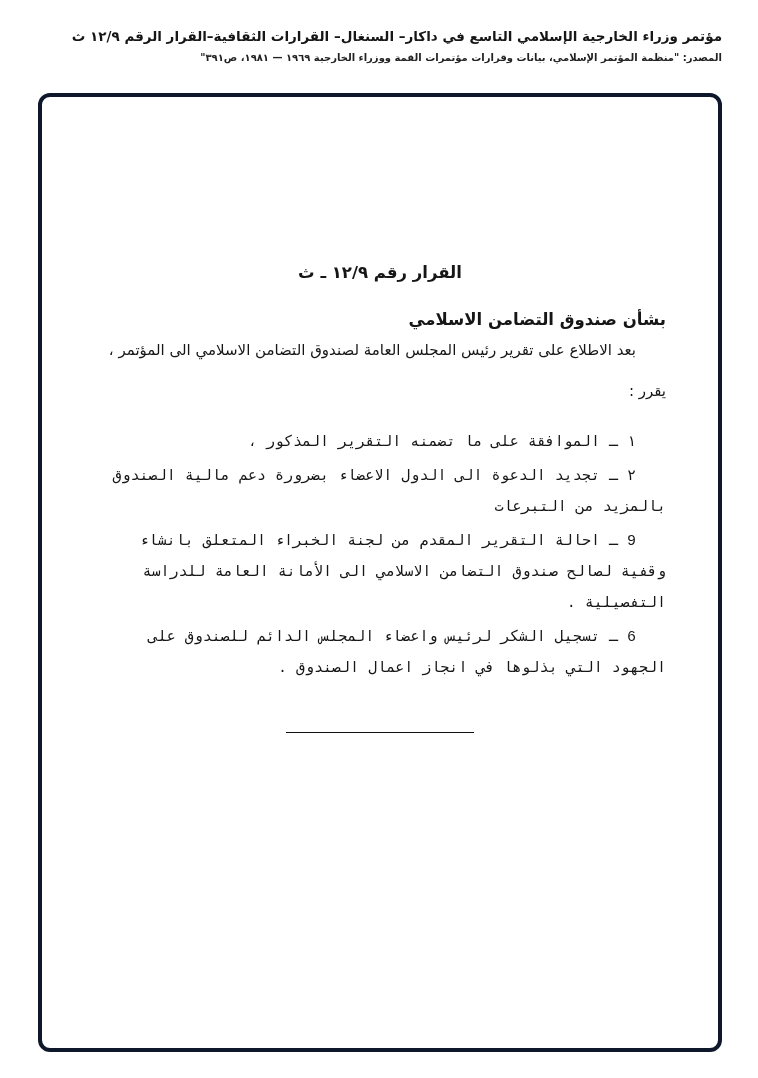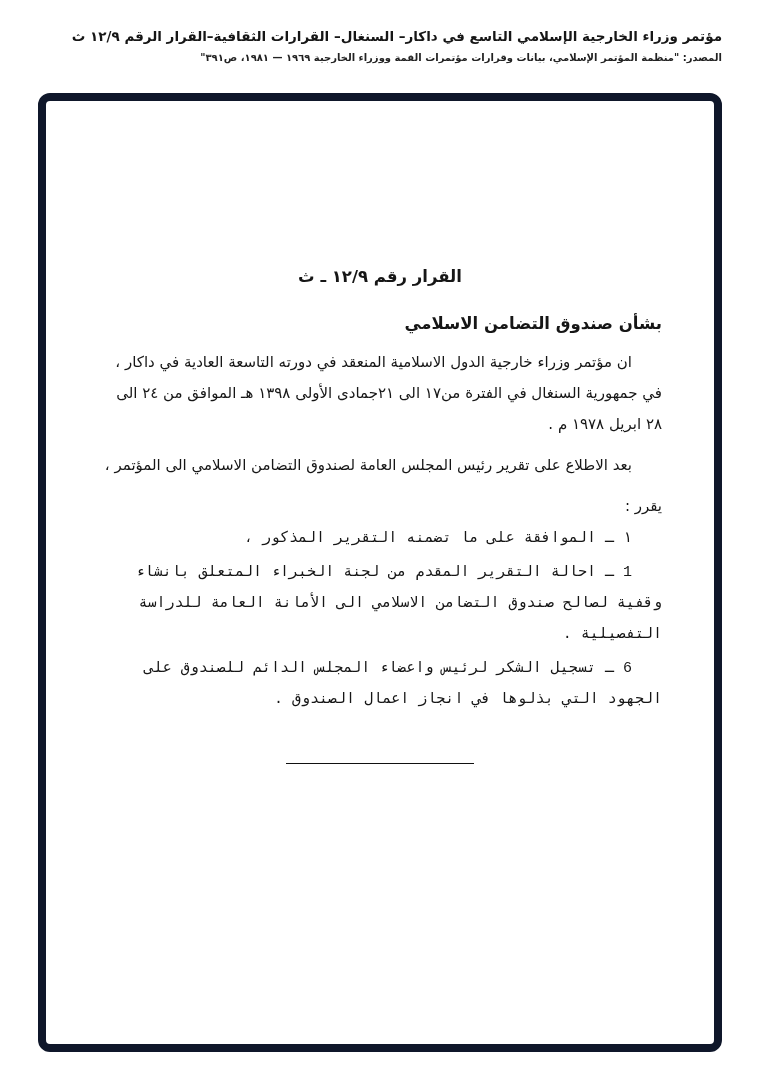--- a/index.html
+++ b/index.html
@@ -36,21 +36,21 @@
     color: #222;
     margin-top: 5px;
     line-height: 14px;
   }
   .frame {
     position: absolute;
     top: 93px;
     left: 38px;
     right: 36px;
     bottom: 26px;
-    border: 8px solid #0f172a;
+    border: 4px solid #0f172a;
     border-radius: 12px;
     background: #ffffff;
   }
   .doc-content {
     position: absolute;
     top: 160px;
     right: 52px;
     left: 52px;
     font-size: 15px;
     line-height: 31px;
@@ -58,29 +58,29 @@
   .doc-title {
     text-align: center;
     font-weight: bold;
     font-size: 16.5px;
     margin-bottom: 16px;
   }
   .doc-subject {
     text-align: right;
     font-weight: bold;
     font-size: 16.5px;
-    margin-bottom: 8px;
+    margin-bottom: 0;
   }
   .para {
     text-align: right;
     text-indent: 30px;
     margin: 0 0 10px 0;
   }
   .decides {
-    margin: 0 0 1px 0;
+    margin: 0 0 20px 0;
   }
   .item {
     text-align: right;
     text-indent: 30px;
     margin: 0 0 3px 0;
     font-family: Liberation Mono, monospace;
   }
   .divider {
     width: 188px;
     border-top: 1.5px solid #111;
@@ -97,31 +97,31 @@
     <div class="header-source">المصدر: "منظمة المؤتمر الإسلامي، بيانات وقرارات مؤتمرات القمة ووزراء الخارجية ١٩٦٩ — ١٩٨١، ص٣٩١"</div>
   </div>
 
   <div class="frame">
     <div class="doc-content">
 
       <div class="doc-title">القرار رقم ١٢/٩ ـ ث</div>
 
       <div class="doc-subject">بشأن صندوق التضامن الاسلامي</div>
 
-      <p class="para">ان مؤتمر وزراء خارجية الدول الاسلامية المنعقد في دورته التاسعة العادية في داكار ، في جمهورية السنغال في الفترة من١٧ الى ٢١جمادى الأولى ١٣٩٨ هـ الموافق من ٢٤ الى ٢٨ ابريل ١٩٧٨ م .</p>
 
       <p class="para">بعد الاطلاع على تقرير رئيس المجلس العامة لصندوق التضامن الاسلامي الى المؤتمر ،</p>
 
       <p class="decides">يقرر :</p>
 
       <p class="item">١ ـ الموافقة على ما تضمنه التقرير المذكور ،</p>
 
+      <p class="item">٢ ـ تجديد الدعوة الى الدول الاعضاء بضرورة دعم مالية الصندوق بالمزيد من التبرعات</p>
 
 
-      <p class="item">1 ـ احالة التقرير المقدم من لجنة الخبراء المتعلق بانشاء وقفية لصالح صندوق التضامن الاسلامي الى الأمانة العامة للدراسة التفصيلية .</p>
+      <p class="item">9 ـ احالة التقرير المقدم من لجنة الخبراء المتعلق بانشاء وقفية لصالح صندوق التضامن الاسلامي الى الأمانة العامة للدراسة التفصيلية .</p>
 
       <p class="item">6 ـ تسجيل الشكر لرئيس واعضاء المجلس الدائم للصندوق على الجهود التي بذلوها في انجاز اعمال الصندوق .</p>
 
       <div class="divider"></div>
 
     </div>
   </div>
 
 </div>
 

